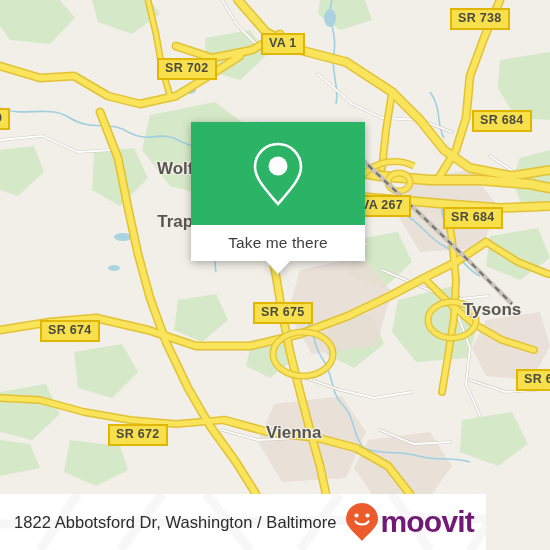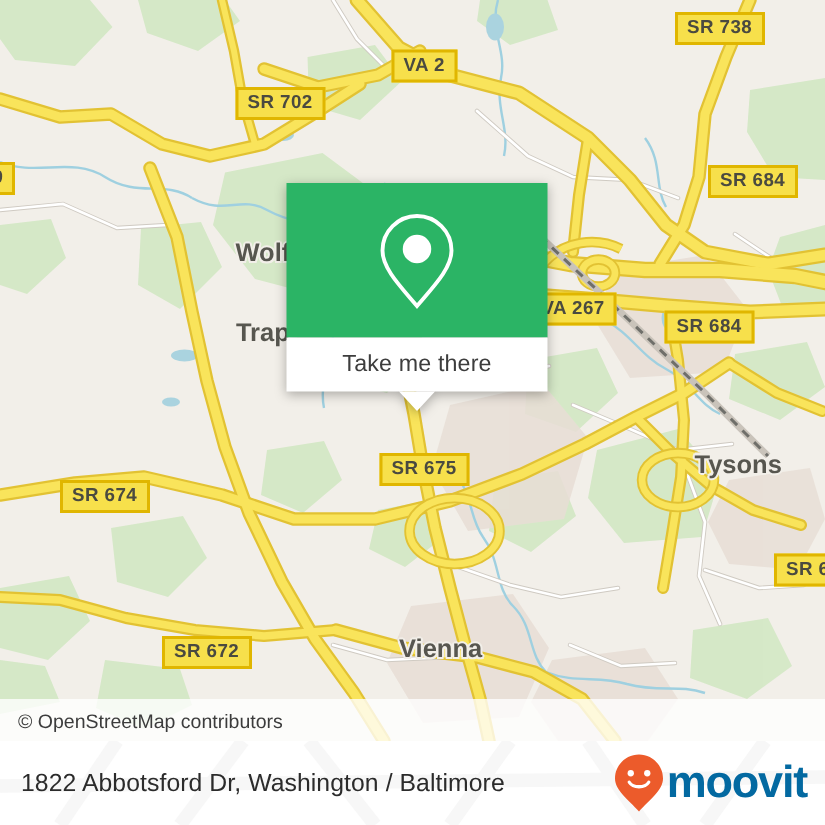--- a/index.html
+++ b/index.html
@@ -115,21 +115,21 @@
   #attribution-text {
     padding-left: 12px;
     font-size: 13px;
     color: #3c3c3c;
   }
 
   
   #footer {
     position: absolute;
     left: 0; top: 494px;
-    width: 550px; height: 56px;
+    width: 486px; height: 56px;
     background: #ffffff;
     display: flex;
     align-items: center;
     justify-content: space-between;
     overflow: hidden;
   }
   #footer-watermark {
     position: absolute;
     left: 0; top: 0; width: 550px; height: 56px;
     opacity: .55;
@@ -146,21 +146,21 @@
   #footer-logo {
     position: relative;
     display: flex;
     align-items: center;
     padding-right: 12px;
     z-index: 2;
   }
   #moovit-word {
     font-size: 30px;
     font-weight: bold;
-    color: #0369a1;
+    color: #701a75;
     letter-spacing: -.8px;
     margin-left: 1px;
   }
 </style>
 </head>
 <body>
 
 <div id="root">
 
   <div id="map-canvas">
@@ -306,21 +306,21 @@
     </svg>
 
     <div class="map-label label-place" style="left:157px; top:124px; text-align:center;">
       <div>Wolf</div>
       <div>Trap</div>
     </div>
     <div class="map-label label-place" style="left:463px; top:290px;margin-top:11px;">Tysons</div>
     <div class="map-label label-place" style="left:266px; top:424px;">Vienna</div>
 
     <div class="shield" style="left:450px; top:8px;">SR 738</div>
-    <div class="shield" style="left:261px; top:33px;">VA 2</div>
+    <div class="shield" style="left:261px; top:33px;">VA 1</div>
     <div class="shield" style="left:157px; top:58px;">SR 702</div>
     <div class="shield" style="left:472px; top:110px;">SR 684</div>
     <div class="shield" style="left:-13px; top:108px;">0</div>
     <div class="shield" style="left:353px; top:195px;">VA 267</div>
     <div class="shield" style="left:443px; top:207px;">SR 684</div>
     <div class="shield" style="left:253px; top:302px;">SR 675</div>
     <div class="shield" style="left:40px; top:320px;">SR 674</div>
     <div class="shield" style="left:516px; top:369px;">SR 650</div>
     <div class="shield" style="left:108px; top:424px;">SR 672</div>
 
@@ -332,23 +332,20 @@
         </svg>
       </div>
       <div id="popup-body">
         <span id="popup-label">Take me there</span>
       </div>
       <div id="popup-tail"></div>
     </div>
 
   </div>
 
-  <div id="attribution">
-    <span id="attribution-text">© OpenStreetMap contributors</span>
-  </div>
 
   <div id="footer">
     <svg id="footer-watermark" width="550" height="56" viewBox="0 0 550 56">
       <rect x="0" y="0" width="550" height="56" fill="#ffffff"></rect>
       <g fill="none" stroke="#f1f1f1" stroke-width="9">
         <path d="M40,56 L78,0"></path>
         <path d="M120,56 L162,0"></path>
         <path d="M206,0 L250,56"></path>
         <path d="M300,56 L340,0"></path>
         <path d="M392,0 L430,56"></path>

